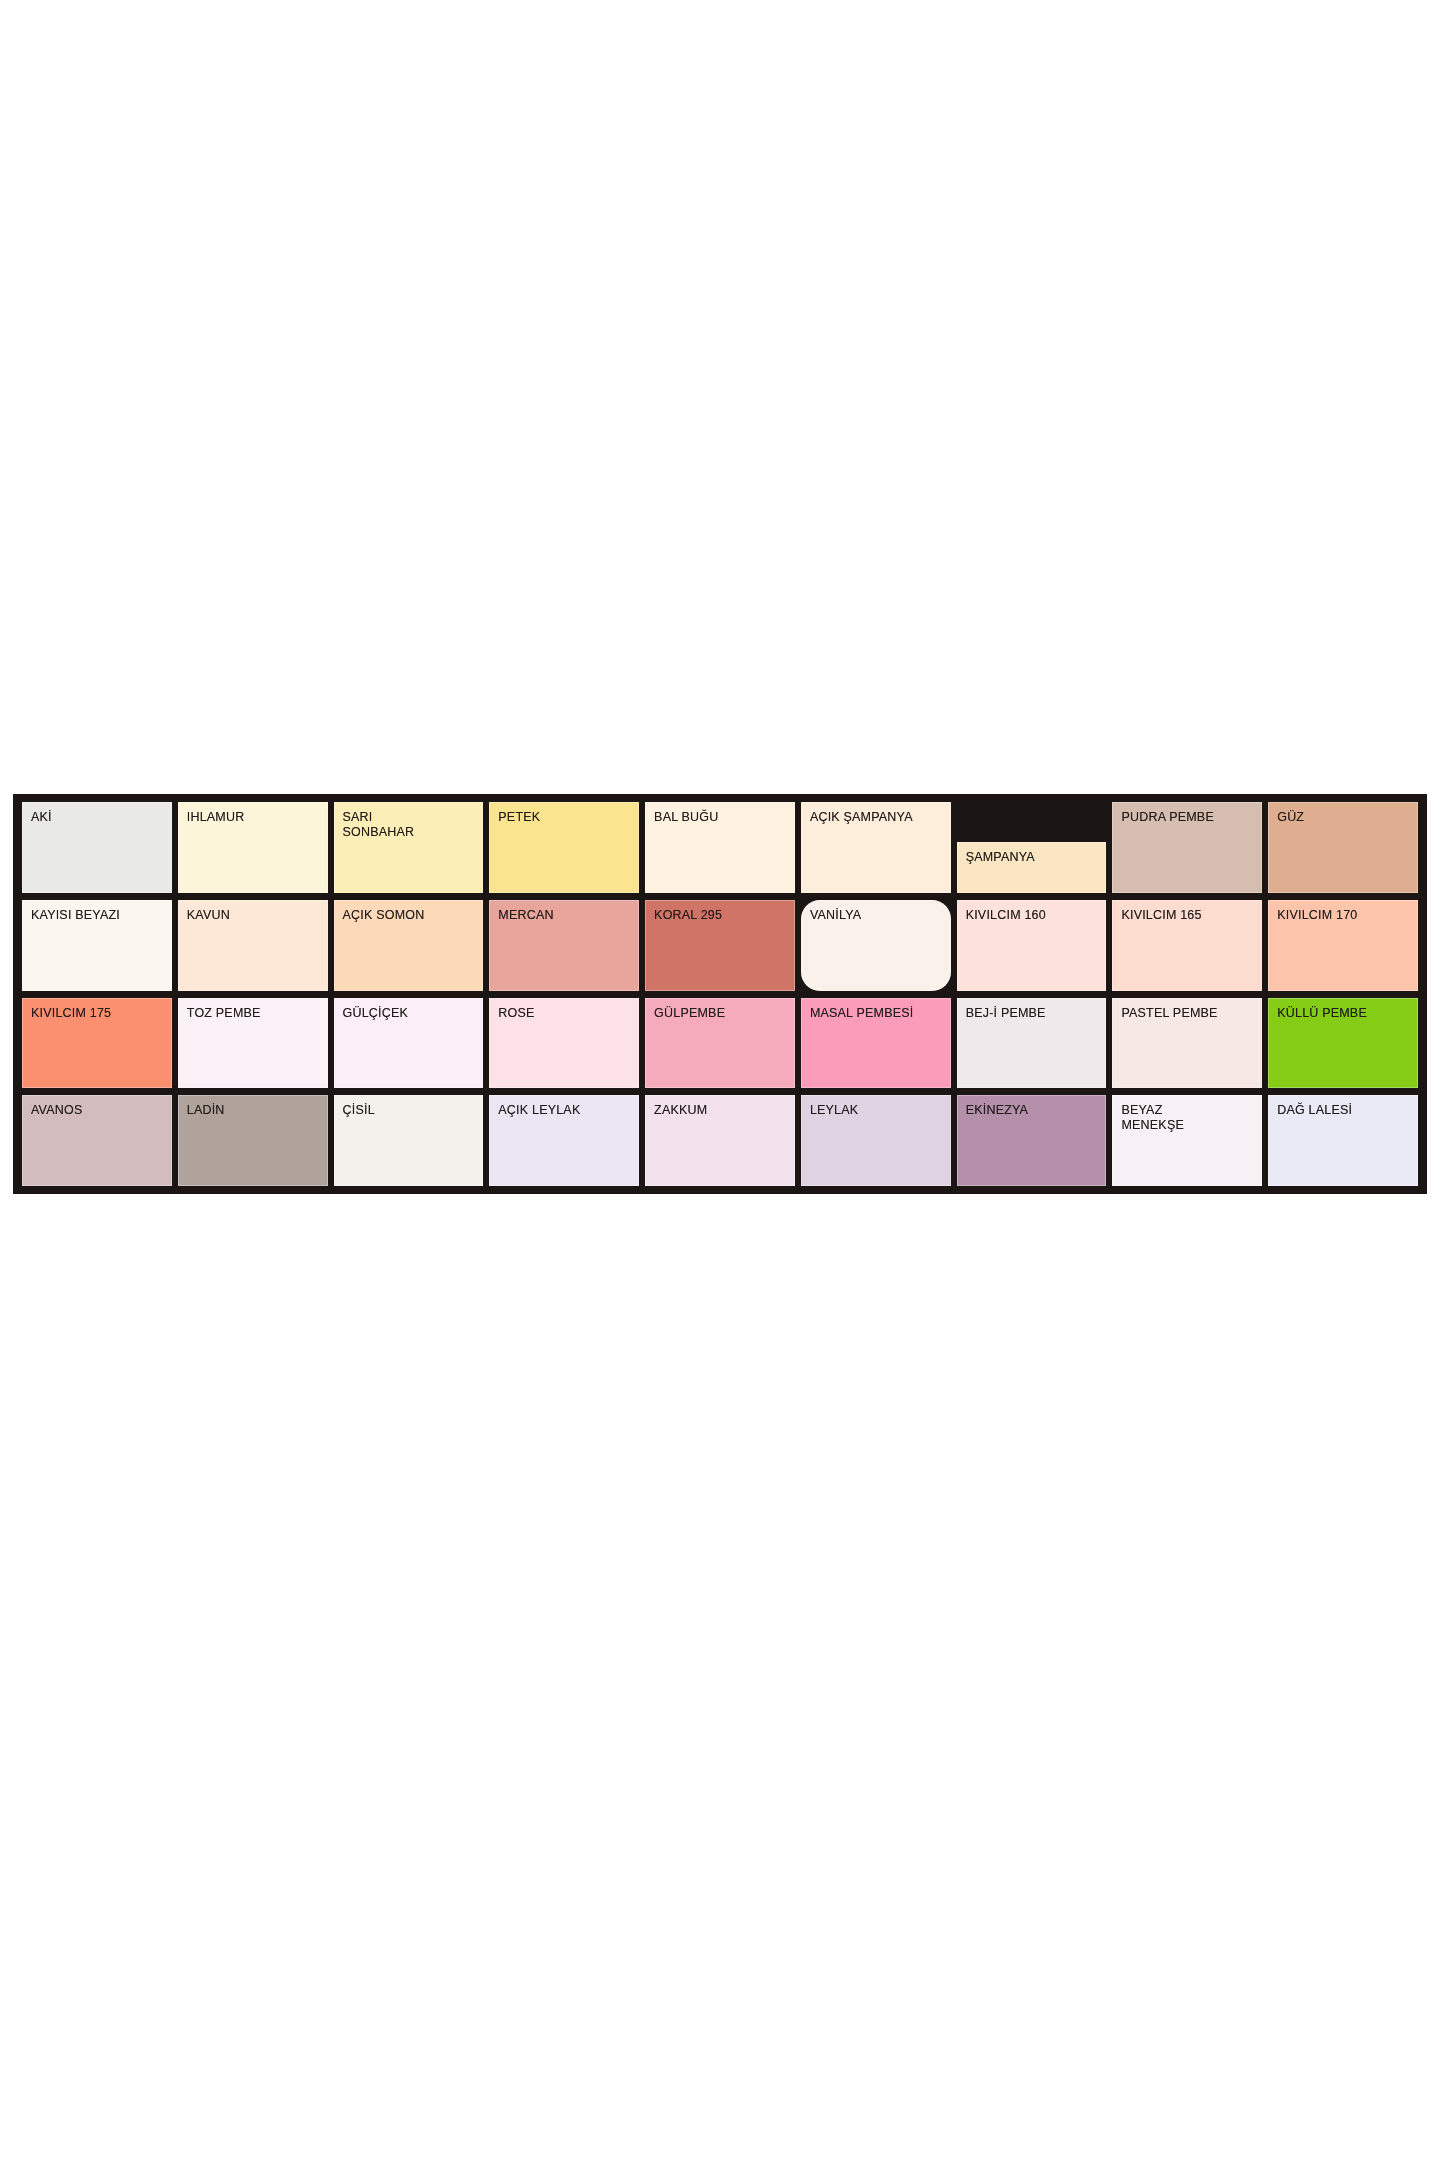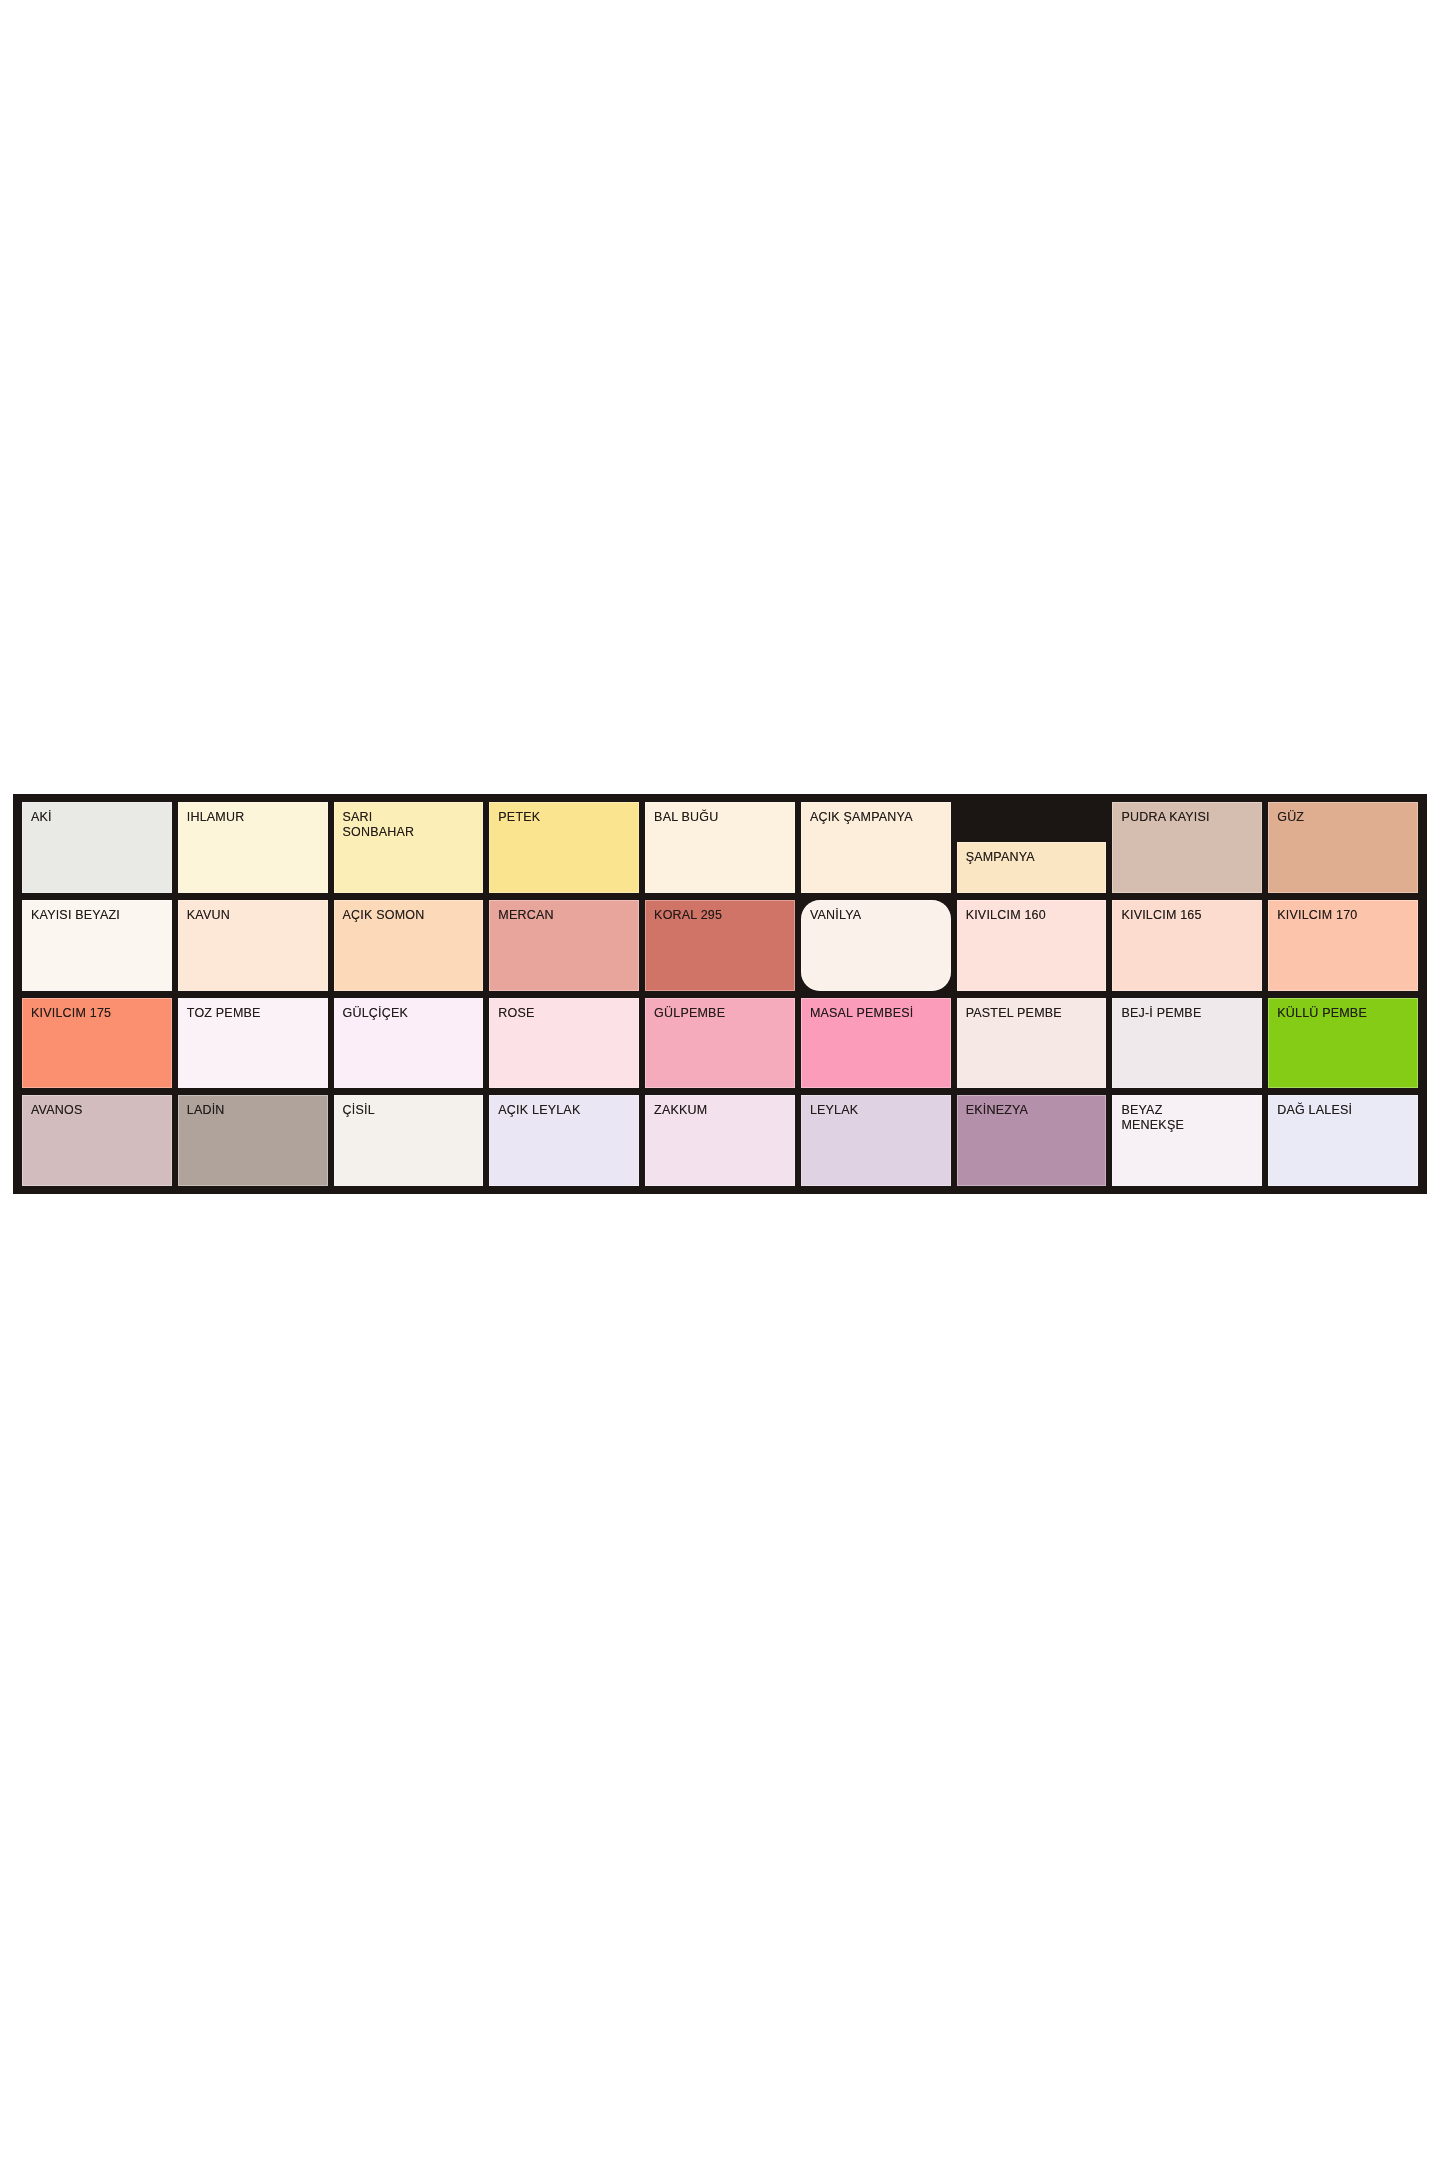--- a/index.html
+++ b/index.html
@@ -75,21 +75,21 @@
       <div class="swatch" style="background: rgb(253, 242, 223);">
         <div class="swatch-label">BAL BUĞU</div>
       </div>
       <div class="swatch" style="background: rgb(252, 238, 218);">
         <div class="swatch-label">AÇIK ŞAMPANYA</div>
       </div>
       <div class="swatch" style="background: rgb(251, 230, 196); margin-top: 40px;">
         <div class="swatch-label">ŞAMPANYA</div>
       </div>
       <div class="swatch" style="background: rgb(213, 189, 175);">
-        <div class="swatch-label">PUDRA KAYISI</div>
+        <div class="swatch-label">PUDRA PEMBE</div>
       </div>
       <div class="swatch" style="background: rgb(223, 174, 145);">
         <div class="swatch-label">GÜZ</div>
       </div>
       <div class="swatch" style="background: rgb(252, 246, 241);">
         <div class="swatch-label">KAYISI BEYAZI</div>
       </div>
       <div class="swatch" style="background: rgb(253, 231, 214);">
         <div class="swatch-label">KAVUN</div>
       </div>
@@ -125,25 +125,25 @@
       </div>
       <div class="swatch" style="background: rgb(252, 226, 230);">
         <div class="swatch-label">ROSE</div>
       </div>
       <div class="swatch" style="background: rgb(246, 171, 188);">
         <div class="swatch-label">GÜLPEMBE</div>
       </div>
       <div class="swatch" style="background: rgb(251, 157, 186);">
         <div class="swatch-label">MASAL PEMBESİ</div>
       </div>
+      <div class="swatch" style="background: rgb(239, 233, 235);">
+        <div class="swatch-label">BEJ-İ PEMBE</div>
+      </div>
       <div class="swatch" style="background: rgb(246, 232, 229);">
         <div class="swatch-label">PASTEL PEMBE</div>
-      </div>
-      <div class="swatch" style="background: rgb(239, 233, 235);">
-        <div class="swatch-label">BEJ-İ PEMBE</div>
       </div>
       <div class="swatch" style="background: #84cc16;">
         <div class="swatch-label">KÜLLÜ PEMBE</div>
       </div>
       <div class="swatch" style="background: rgb(210, 188, 189);">
         <div class="swatch-label">AVANOS</div>
       </div>
       <div class="swatch" style="background: rgb(175, 163, 156);">
         <div class="swatch-label">LADİN</div>
       </div>

